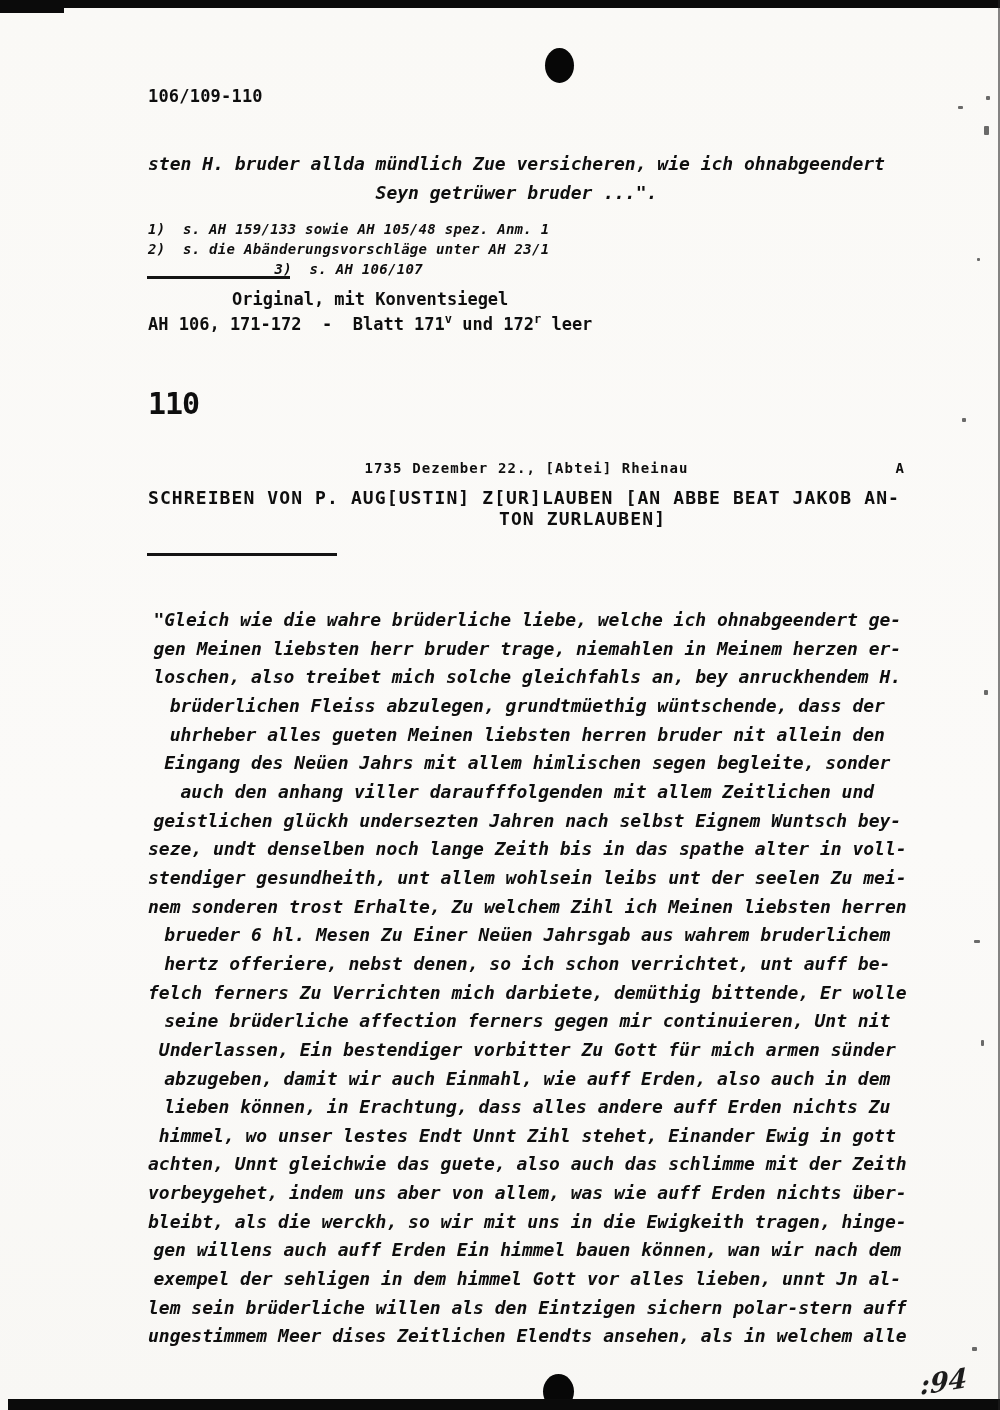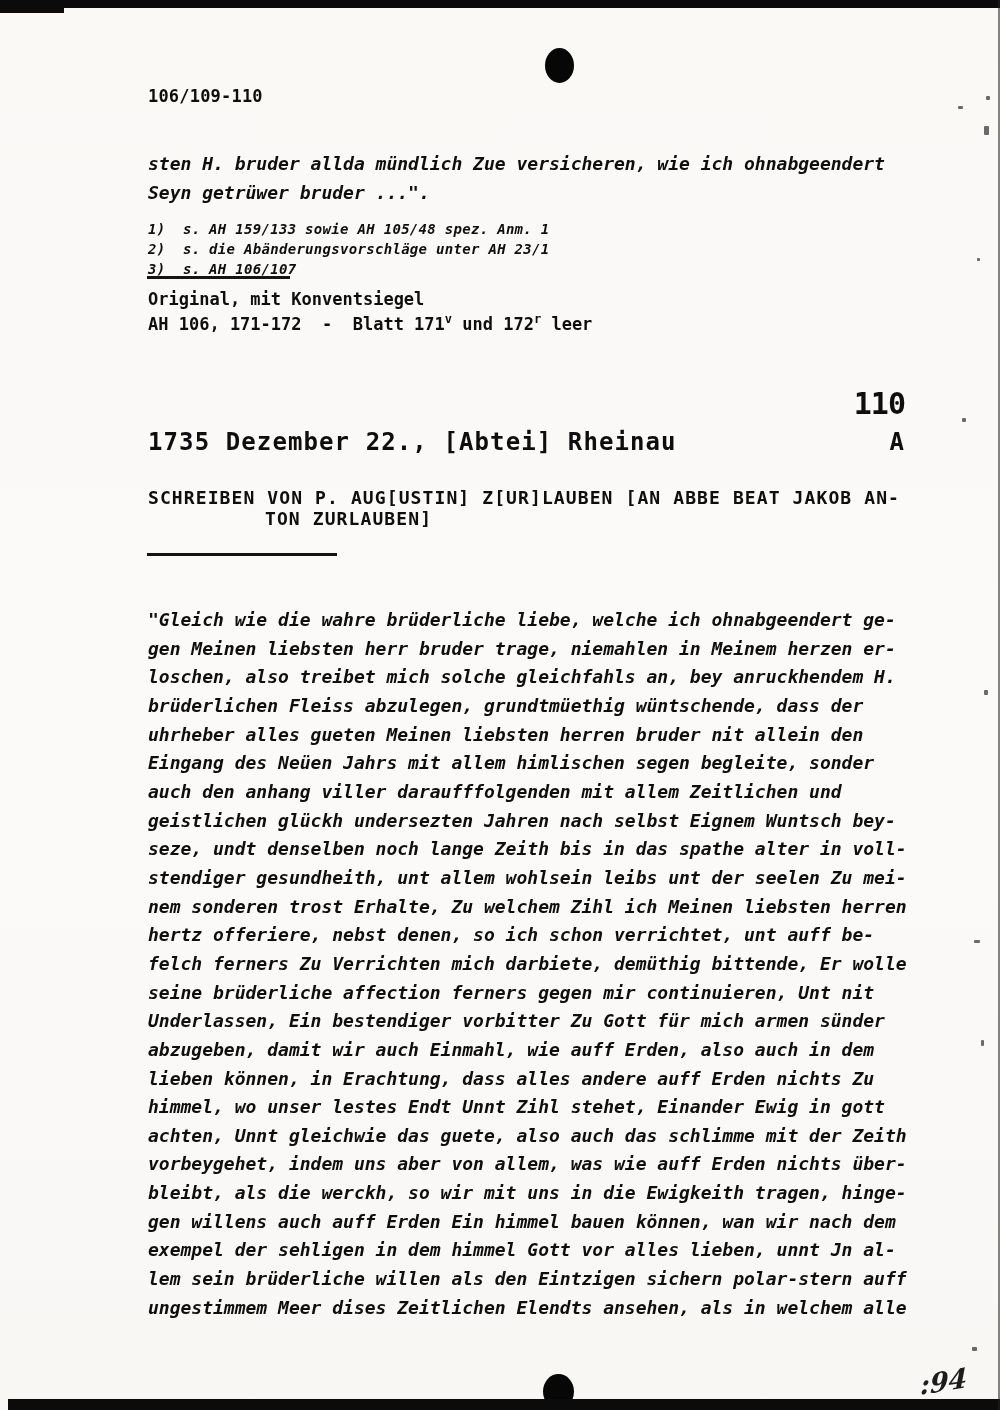--- a/index.html
+++ b/index.html
@@ -4,42 +4,42 @@
 <style>
   html,body { margin:0; padding:0; background:#e8e6e2; }
   .page {
     position:relative; width:1000px; height:1410px; margin:0 auto;
     background:linear-gradient(180deg,#faf9f6 0%,#fbfaf8 60%,#f8f7f4 100%);
     font-family:"DejaVu Sans Mono", monospace;
     color:#0e0e0e; overflow:hidden;
   }
   .abs { position:absolute; }
   .pre { white-space:pre; }
-  .b { font-weight:bold; }
+  .b { font-weight:bold;text-align:center; }
   .it { font-style:italic;margin-top:28px; }
 
   .scan-top-bar { left:0; top:0; width:1000px; height:8px; background:#0b0b0b; }
   .scan-top-bar-left { left:0; top:0; width:64px; height:13px; background:#0b0b0b; }
   .scan-bottom-bar { left:8px; top:1399px; width:992px; height:11px; background:#0b0b0b; }
   .dot { background:#070707; border-radius:50%; }
   .dot-top { left:545px; top:48px; width:29px; height:35px; }
   .dot-bottom { left:543px; top:1374px; width:31px; height:35px; }
   .edge-line { right:0; top:0; width:2px; height:1410px; background:rgba(35,35,35,.55); }
   .speck { background:#3a3a3a; opacity:.75; border-radius:1px; }
 
   .catalog-ref { left:148px; top:86px; font-size:17px; letter-spacing:.2px; }
   .opening { left:148px; top:122px; font-size:18px; line-height:28.6px; }
   .footnotes { left:148px; top:191px; font-size:14px; line-height:20px; letter-spacing:.3px; }
   .rule { height:0; border-bottom:3px solid #141414; }
   .rule-1 { left:147px; top:276px; width:143px; }
   .rule-2 { left:147px; top:553px; width:190px; }
   .provenance { left:148px; top:290px; font-size:17px; line-height:19.5px; }
   .sup { font-size:12px; vertical-align:7px; }
-  .entry-number { left:148px; top:386px; width:757px; text-align:right; font-size:30px; letter-spacing:-1px; }
-  .date-row { left:148px; top:428px; width:757px; font-size:24px; letter-spacing:1.1px; }
+  .entry-number { left:148px; top:386px; width:757px; text-align:left; font-size:30px; letter-spacing:-1px; }
+  .date-row { left:148px; top:460px; width:757px; font-size:14px; letter-spacing:1.1px; }
   .series-letter { position:absolute; right:0; top:0; }
   .title-block { left:148px; top:488px; font-size:18px; line-height:20.6px; letter-spacing:1.1px; }
   .title-l2 { padding-left:117px; }
   .body-text { left:148px; top:578px; font-size:18px; line-height:28.65px; }
 
   .handwritten {
     left:920px; top:1366px; font-family:"DejaVu Serif", serif;
     font-style:italic; font-weight:bold; font-size:27px; color:#1c1c1c;
     transform:rotate(-9deg) skewX(-10deg);
   }
@@ -104,20 +104,21 @@
     <div class="pre">gen Meinen liebsten herr bruder trage, niemahlen in Meinem herzen er-</div>
     <div class="pre">loschen, also treibet mich solche gleichfahls an, bey anruckhendem H.</div>
     <div class="pre">brüderlichen Fleiss abzulegen, grundtmüethig wüntschende, dass der</div>
     <div class="pre">uhrheber alles gueten Meinen liebsten herren bruder nit allein den</div>
     <div class="pre">Eingang des Neüen Jahrs mit allem himlischen segen begleite, sonder</div>
     <div class="pre">auch den anhang viller daraufffolgenden mit allem Zeitlichen und</div>
     <div class="pre">geistlichen glückh undersezten Jahren nach selbst Eignem Wuntsch bey-</div>
     <div class="pre">seze, undt denselben noch lange Zeith bis in das spathe alter in voll-</div>
     <div class="pre">stendiger gesundheith, unt allem wohlsein leibs unt der seelen Zu mei-</div>
     <div class="pre">nem sonderen trost Erhalte, Zu welchem Zihl ich Meinen liebsten herren</div>
+    <div class="pre">brueder 6 hl. Mesen Zu Einer Neüen Jahrsgab aus wahrem bruderlichem</div>
     <div class="pre">hertz offeriere, nebst denen, so ich schon verrichtet, unt auff be-</div>
     <div class="pre">felch ferners Zu Verrichten mich darbiete, demüthig bittende, Er wolle</div>
     <div class="pre">seine brüderliche affection ferners gegen mir continuieren, Unt nit</div>
     <div class="pre">Underlassen, Ein bestendiger vorbitter Zu Gott für mich armen sünder</div>
     <div class="pre">abzugeben, damit wir auch Einmahl, wie auff Erden, also auch in dem</div>
     <div class="pre">lieben können, in Erachtung, dass alles andere auff Erden nichts Zu</div>
     <div class="pre">himmel, wo unser lestes Endt Unnt Zihl stehet, Einander Ewig in gott</div>
     <div class="pre">achten, Unnt gleichwie das guete, also auch das schlimme mit der Zeith</div>
     <div class="pre">vorbeygehet, indem uns aber von allem, was wie auff Erden nichts über-</div>
     <div class="pre">bleibt, als die werckh, so wir mit uns in die Ewigkeith tragen, hinge-</div>

